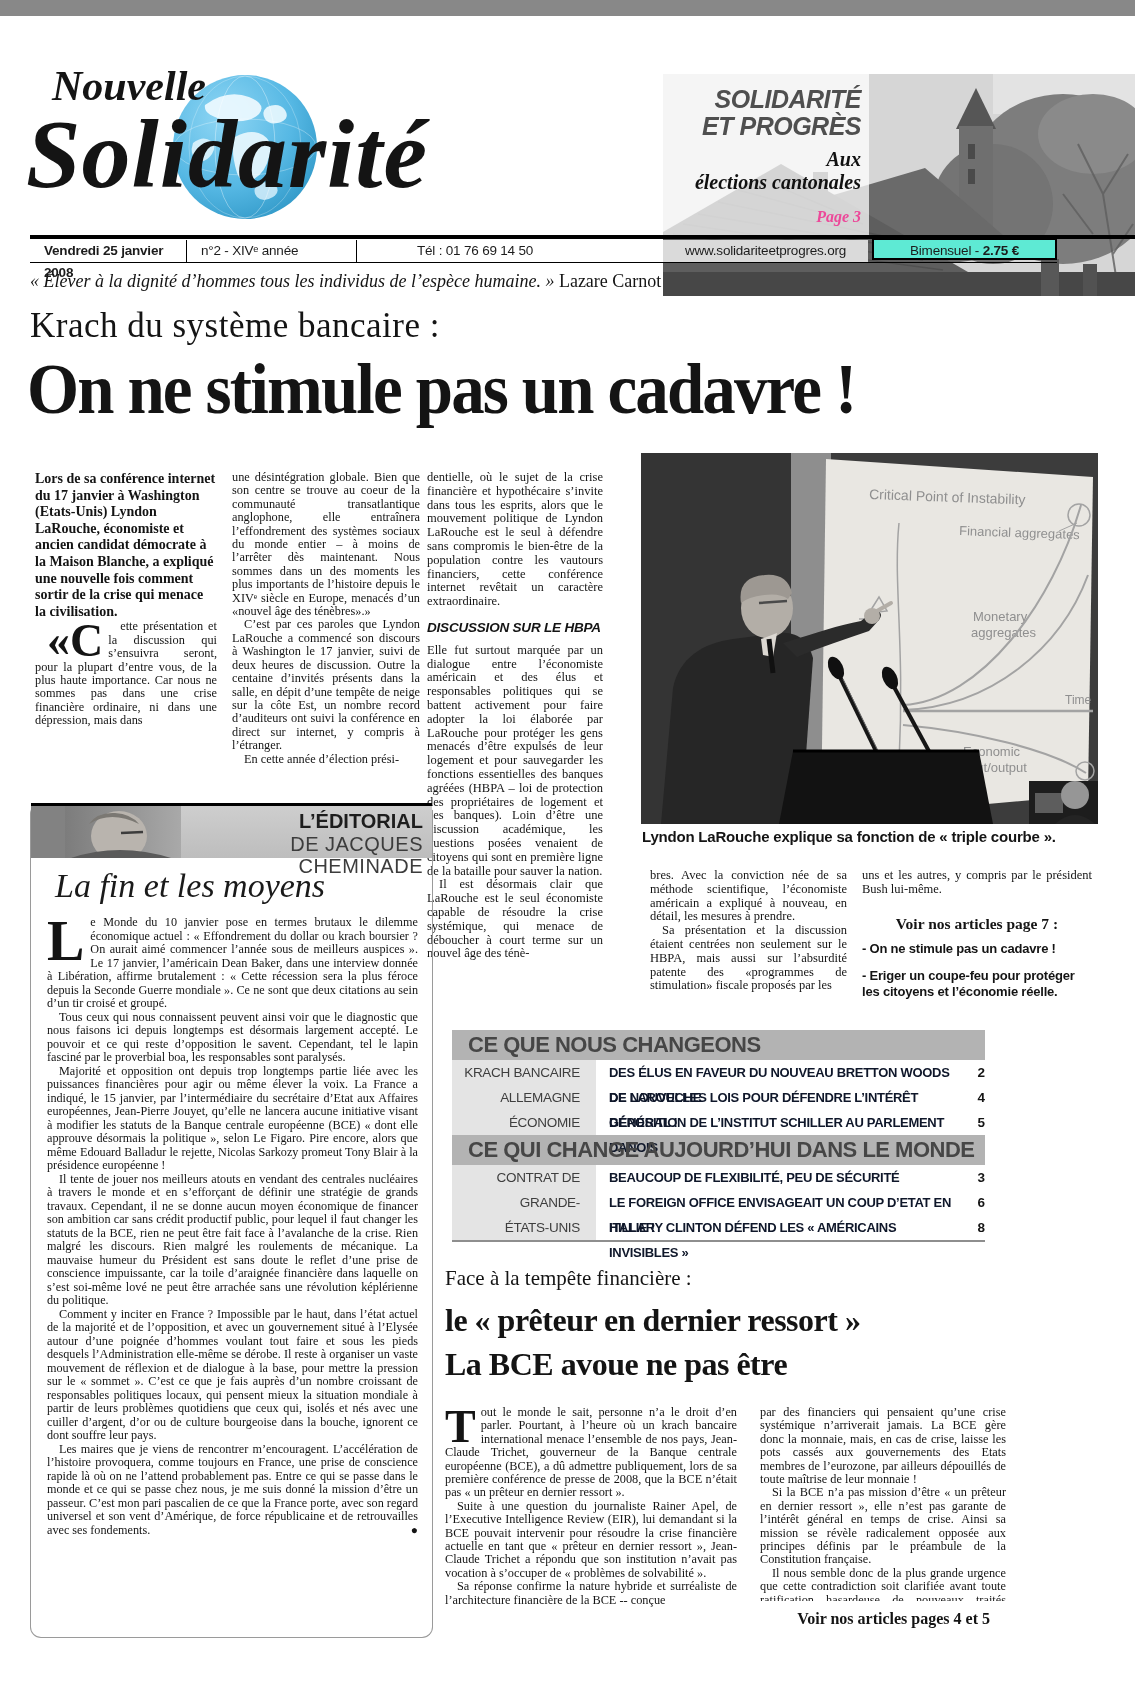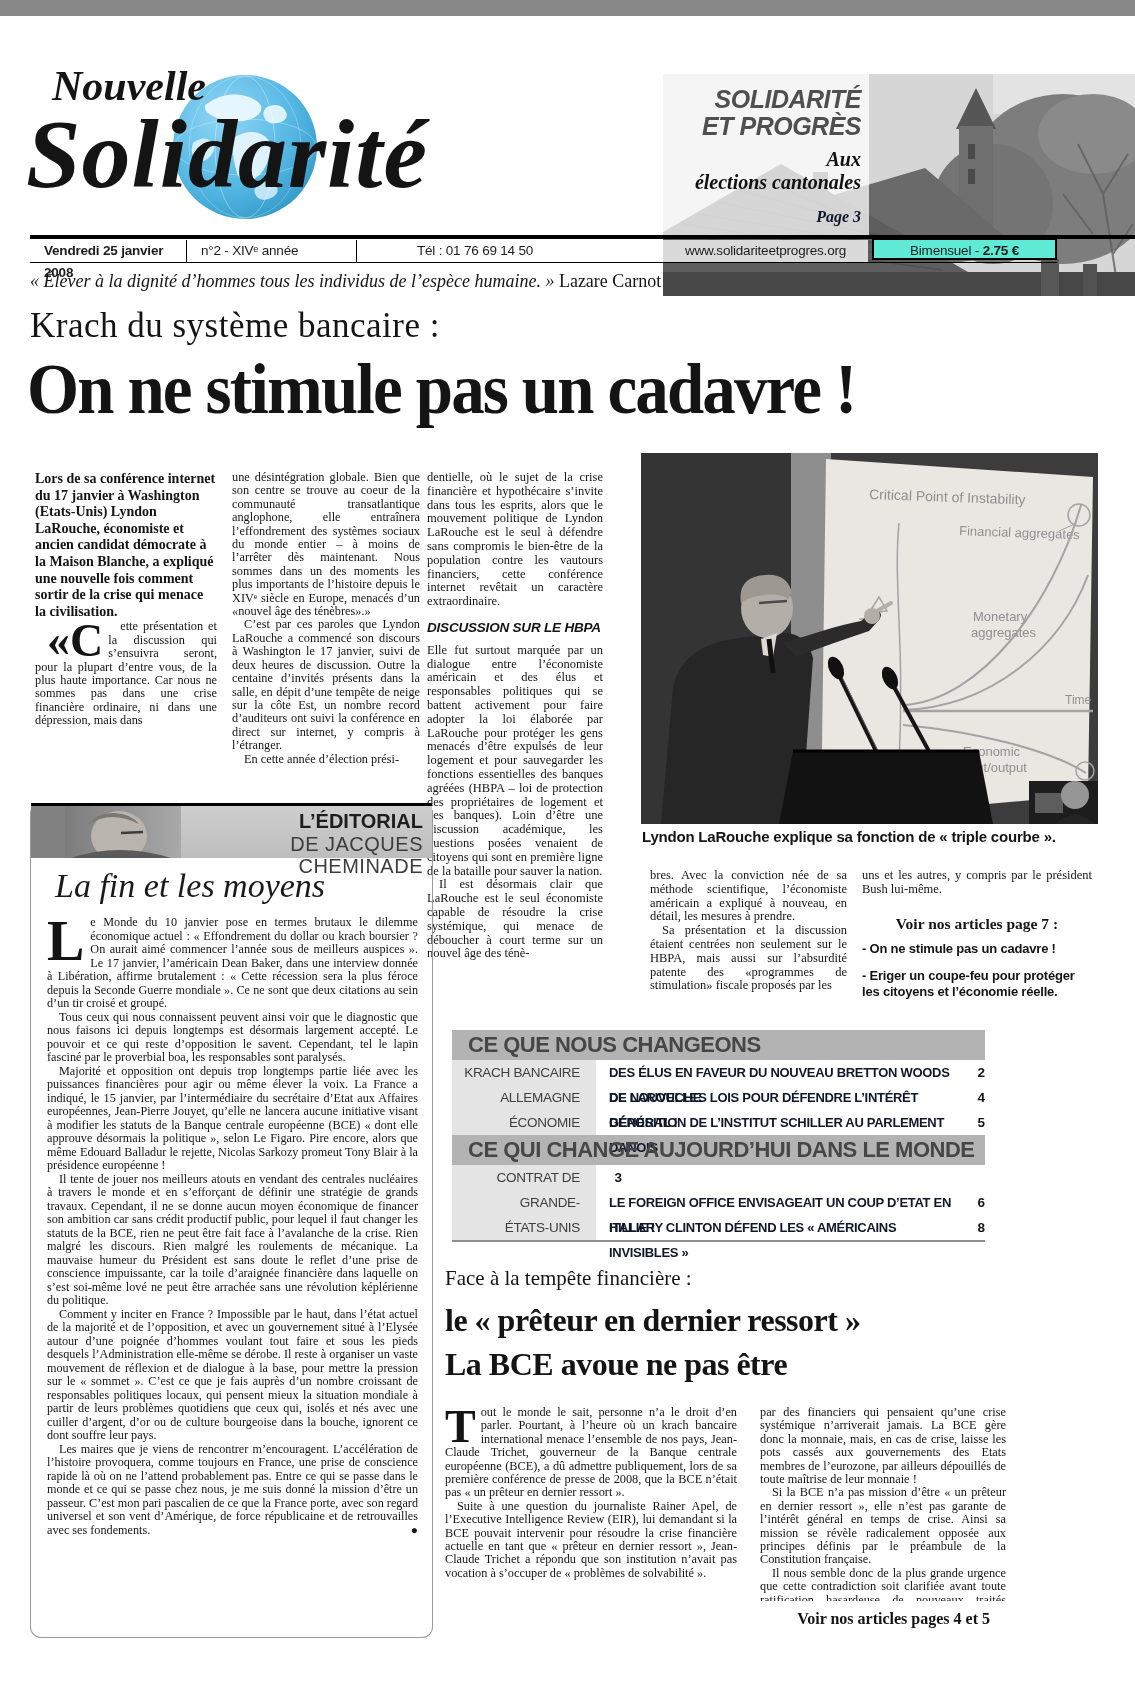--- a/index.html
+++ b/index.html
@@ -14,21 +14,21 @@
 
   
   #promo{left:663px;top:58px;width:472px;height:222px;z-index:1;overflow:hidden;}
   #promo-overlay{left:663px;top:58px;width:206px;height:161px;background:rgba(255,255,255,0.74);
         z-index:2;text-align:right;padding-right:8px;box-sizing:border-box;}
   .promo-org{font-family:"Liberation Sans",sans-serif;font-style:italic;font-weight:bold;
         font-size:25px;line-height:27px;color:#4f4f4f;letter-spacing:-0.5px;}
   .promo-org.first{margin-top:12px;}
   .promo-topic{font-style:italic;font-weight:bold;font-size:20px;line-height:23px;color:#111;}
   .promo-topic.first{margin-top:8px;}
-  .promo-page{font-style:italic;font-weight:bold;font-size:16px;margin-top:14px;color:#0f172a;}
+  .promo-page{font-style:italic;font-weight:bold;font-size:16px;margin-top:14px;color:#ec4899;}
 
   
   .rule-thick{left:30px;top:219px;width:1105px;height:4px;background:#000;z-index:4;}
   .rule-thin{left:30px;top:246px;width:1027px;height:1px;background:#000;z-index:4;}
   .bar-cell{top:224px;height:22px;line-height:22px;font-family:"Liberation Sans",sans-serif;
         font-size:13.5px;letter-spacing:-0.2px;color:#1c1c1c;z-index:5;background:#fff;box-sizing:border-box;}
   #cell-date{left:30px;width:157px;font-weight:bold;padding-left:14px;border-right:1px solid #000;}
   #cell-issue{left:187px;width:170px;padding-left:14px;border-right:1px solid #000;}
   #cell-phone{left:357px;width:243px;padding-left:60px;}
   #cell-www{left:663px;width:205px;text-align:center;background:#dadada;}
@@ -308,20 +308,21 @@
       <div class="toc-page">4</div>
     </div>
     <div class="toc-row">
       <div class="toc-label">ÉCONOMIE</div>
       <div class="toc-headline">DÉPOSITION DE L’INSTITUT SCHILLER AU PARLEMENT DANOIS</div>
       <div class="toc-page">5</div>
     </div>
     <div class="toc-header">CE QUI CHANGE AUJOURD’HUI DANS LE MONDE</div>
     <div class="toc-row">
       <div class="toc-label">CONTRAT DE TRAVAIL</div>
+      <div class="toc-headline">BEAUCOUP DE FLEXIBILITÉ, PEU DE SÉCURITÉ</div>
       <div class="toc-page">3</div>
     </div>
     <div class="toc-row">
       <div class="toc-label">GRANDE-BRETAGNE</div>
       <div class="toc-headline">LE FOREIGN OFFICE ENVISAGEAIT UN COUP D’ETAT EN ITALIE !</div>
       <div class="toc-page">6</div>
     </div>
     <div class="toc-row">
       <div class="toc-label">ÉTATS-UNIS</div>
       <div class="toc-headline">HILLARY CLINTON DÉFEND LES « AMÉRICAINS INVISIBLES »</div>
@@ -330,20 +331,21 @@
   </div>
 
   <div class="abs bce-kicker">Face à la tempête financière :</div>
   <div class="abs bce-headline">
     <div>le « prêteur en dernier ressort »</div>
     <div>La BCE avoue ne pas être</div>
   </div>
   <div class="abs col" id="bce-col1">
     <p class="first"><span class="dc">T</span><span>out le monde le sait, personne n’a le droit d’en parler. Pourtant, à l’heure où un krach bancaire international menace l’ensemble de nos pays, Jean-Claude Trichet, gouverneur de la Banque centrale européenne (BCE), a dû admettre publiquement, lors de sa première conférence de presse de 2008, que la BCE n’était pas « un prêteur en dernier ressort ».</span></p>
     <p>Suite à une question du journaliste Rainer Apel, de l’Executive Intelligence Review (EIR), lui demandant si la BCE pouvait intervenir pour résoudre la crise financière actuelle en tant que « prêteur en dernier ressort », Jean-Claude Trichet a répondu que son institution n’avait pas vocation à s’occuper de « problèmes de solvabilité ».</p>
+    <p>Sa réponse confirme la nature hybride et surréaliste de l’architecture financière de la BCE -- conçue</p>
   </div>
   <div class="abs col" id="bce-col2">
     <p class="first">par des financiers qui pensaient qu’une crise systémique n’arriverait jamais. La BCE gère donc la monnaie, mais, en cas de crise, laisse les pots cassés aux gouvernements des Etats membres de l’eurozone, par ailleurs dépouillés de toute maîtrise de leur monnaie !</p>
     <p>Si la BCE n’a pas mission d’être « un prêteur en dernier ressort », elle n’est pas garante de l’intérêt général en temps de crise. Ainsi sa mission se révèle radicalement opposée aux principes définis par le préambule de la Constitution française.</p>
     <p>Il nous semble donc de la plus grande urgence que cette contradiction soit clarifiée avant toute ratification hasardeuse de nouveaux traités européens.</p>
   </div>
   <div class="abs bce-footer">Voir nos articles pages 4 et 5</div>
 
 </div>
 

